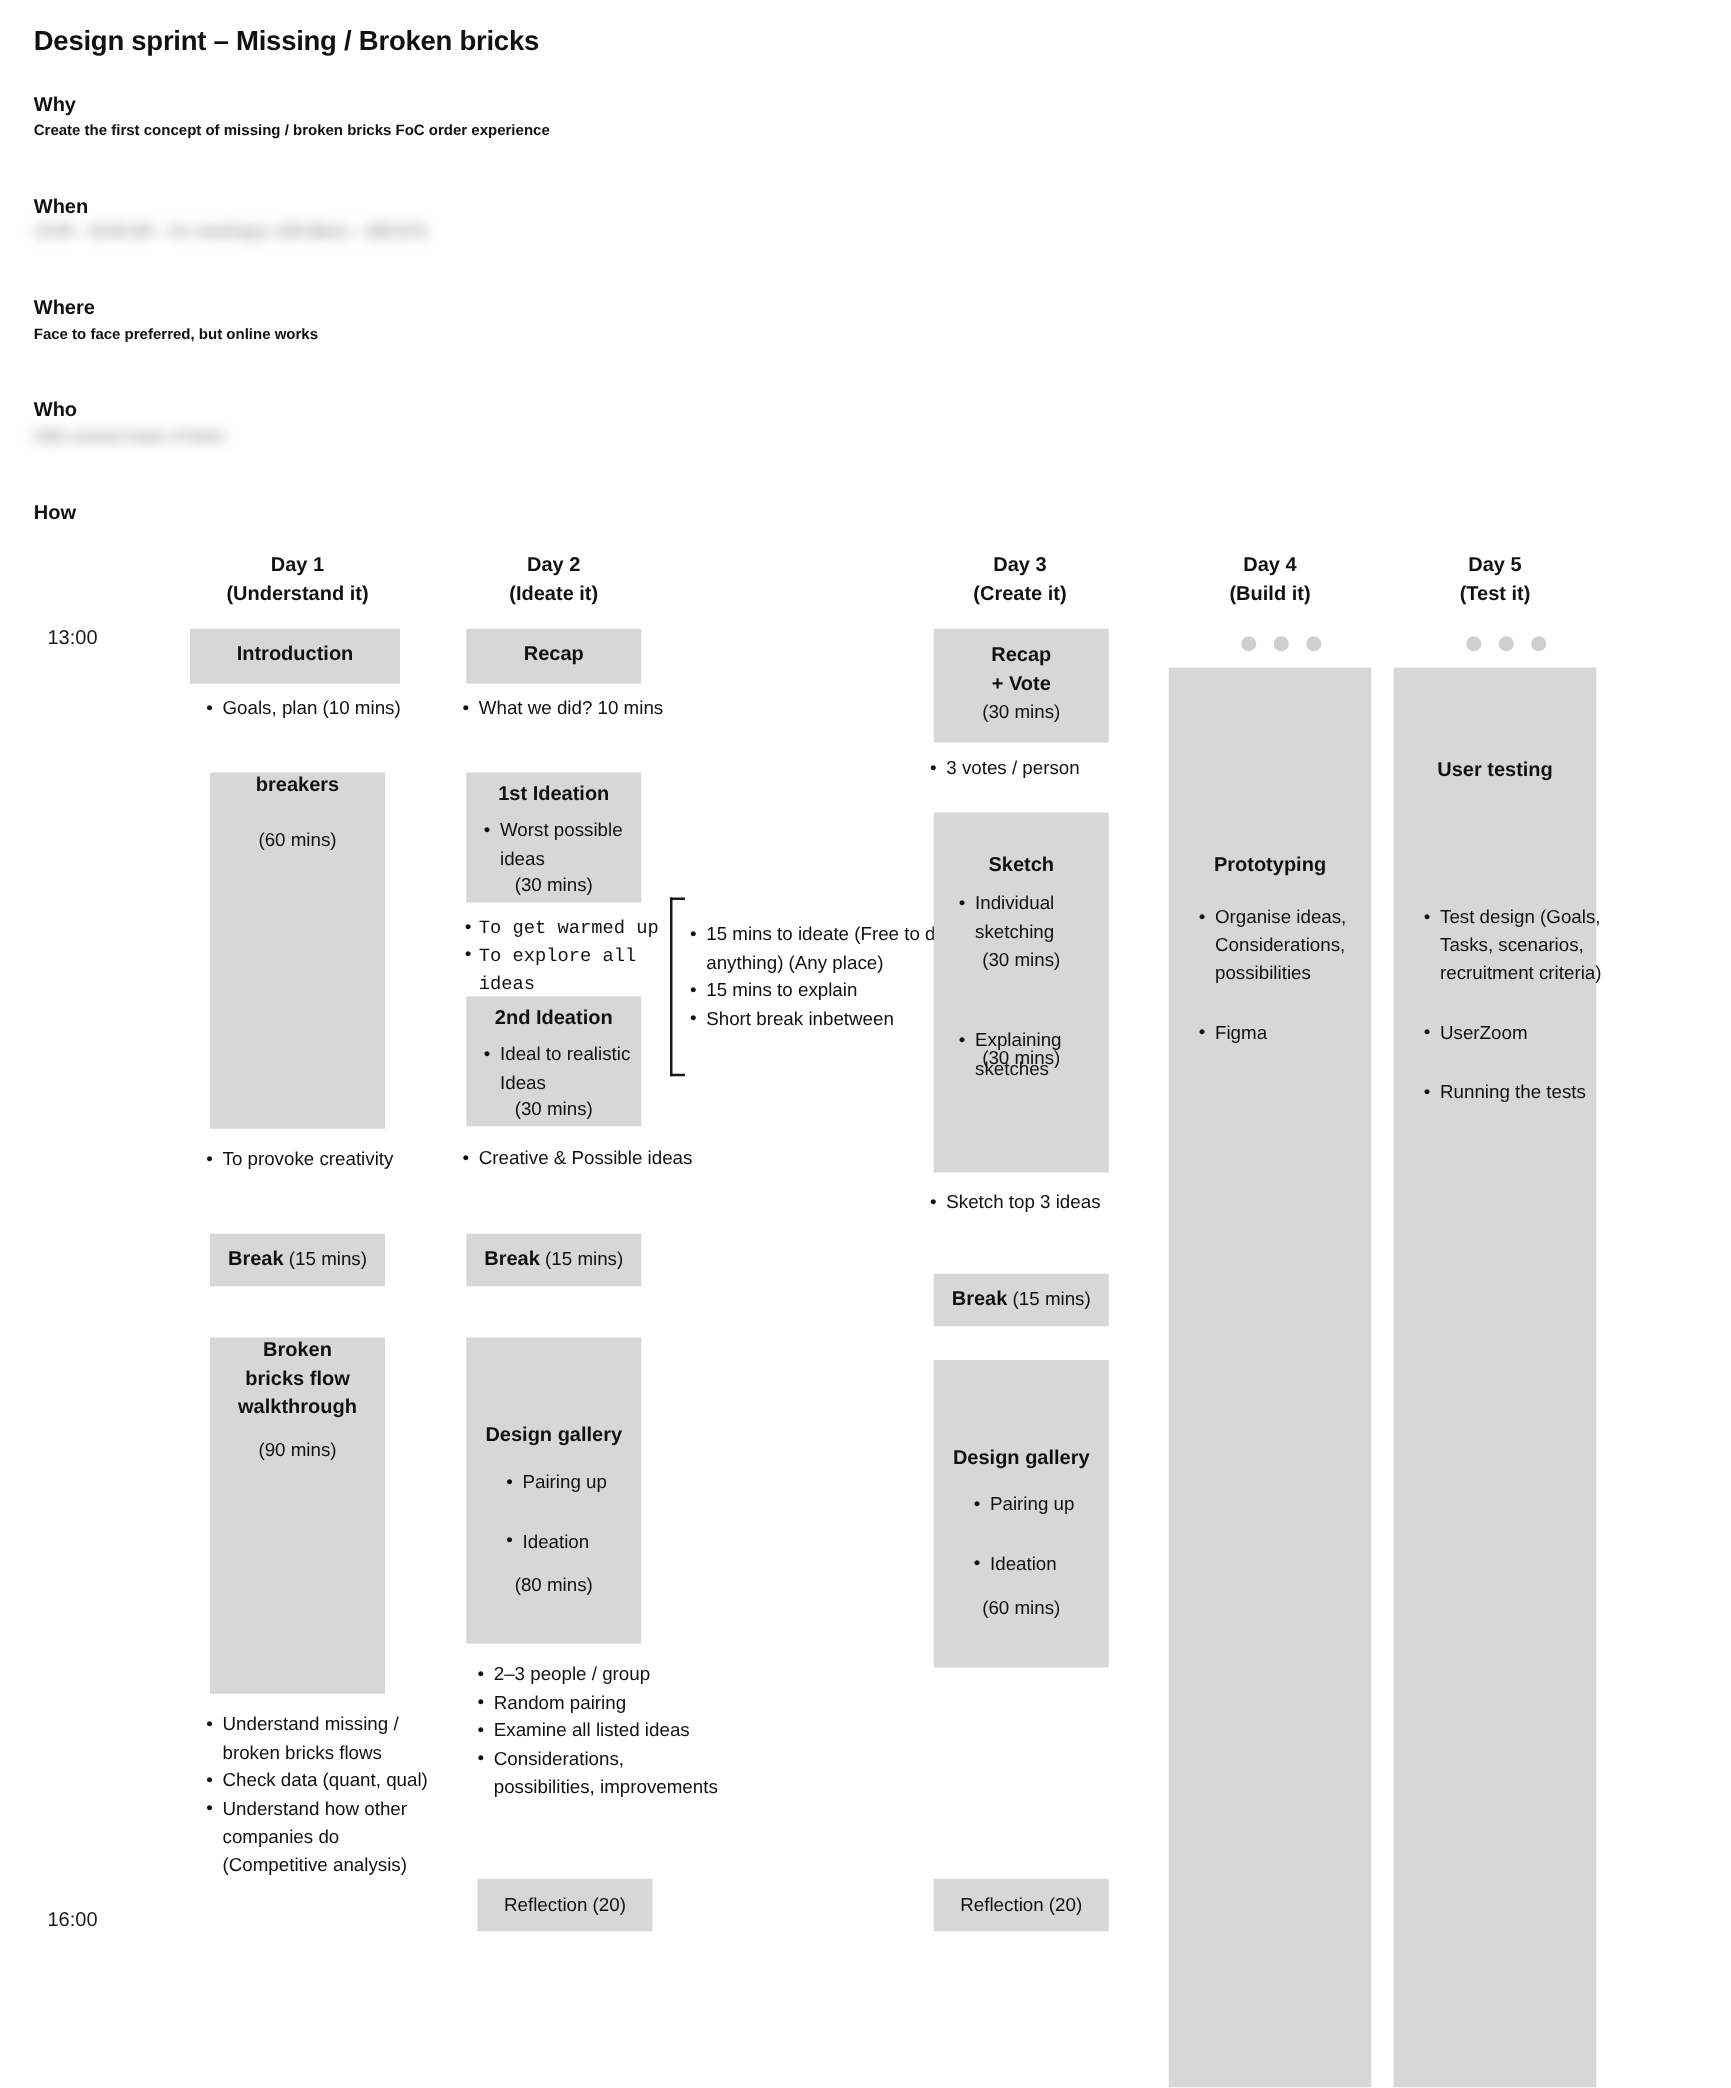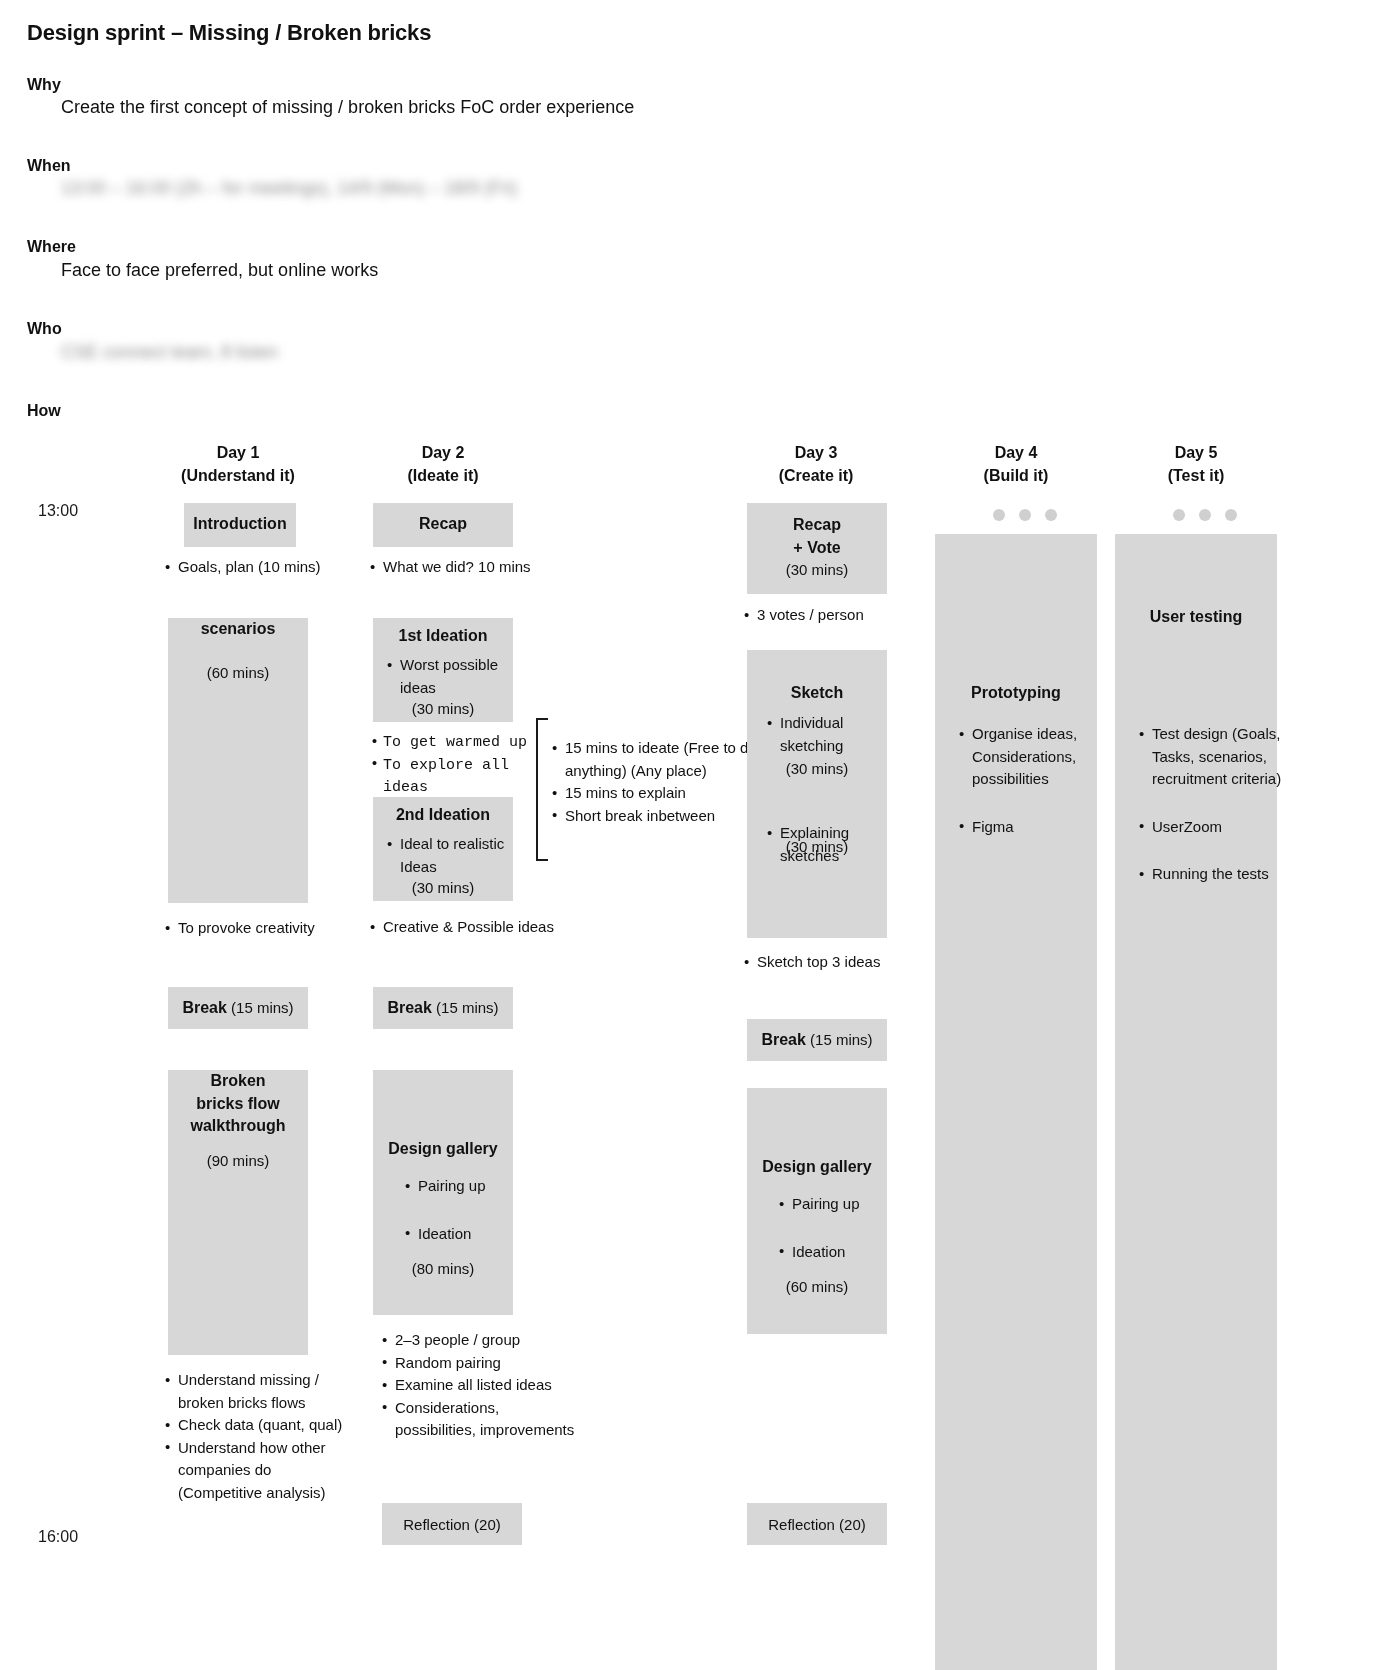--- a/index.html
+++ b/index.html
@@ -16,21 +16,21 @@
   .page-title {
     position: absolute; left: 27px; top: 20px;
     font-size: 22px; font-weight: 700; letter-spacing: -0.2px;
   }
   .meta-label {
     position: absolute; left: 27px;
     font-size: 16px; font-weight: 700;
   }
   .meta-value {
     position: absolute; left: 27px;
-    font-size: 18px; font-weight: 400; margin-left: 34px;
+    font-size: 12px; font-weight: 700;
   }
   .redacted { filter: blur(5px); color: #8a8a8a; user-select: none; }
 
   .lbl-why   { top: 76px; }
   .val-why   { top: 97px; }
   .lbl-when  { top: 157px; }
   .val-when  { top: 178px; }
   .lbl-where { top: 238px; }
   .val-where { top: 260px; }
   .lbl-who   { top: 320px; }
@@ -146,29 +146,29 @@
     <div>(Build it)</div>
   </div>
   <div class="day-head" style="left:1126px; top:442px; width:140px;">
     <div>Day 5</div>
     <div>(Test it)</div>
   </div>
 
   <div class="time-label time-1300">13:00</div>
   <div class="time-label time-1600">16:00</div>
 
-  <div class="blk" style="left:184px; top:503px; width:112px; height:44px;">
+  <div class="blk" style="left:152px; top:503px; width:168px; height:44px;">
     <div class="blk-title" style="padding-top:10px;">Introduction</div>
   </div>
   <ul class="bl outside-list" style="left:163px; top:556px; width:175px;">
     <li>Goals, plan (10 mins)</li>
   </ul>
 
   <div class="blk" style="left:168px; top:618px; width:140px; height:285px;">
-    <div class="blk-title">scenarios</div>
+    <div class="blk-title">breakers</div>
     <div class="blk-sub" style="padding-top:21px;">(60 mins)</div>
   </div>
   <ul class="bl outside-list" style="left:163px; top:917px; width:180px;">
     <li>To provoke creativity</li>
   </ul>
 
   <div class="blk" style="left:168px; top:987px; width:140px; height:42px;">
     <div class="break-line" style="padding-top:10px;">
       <b>Break</b>
       <span>(15 mins)</span>

